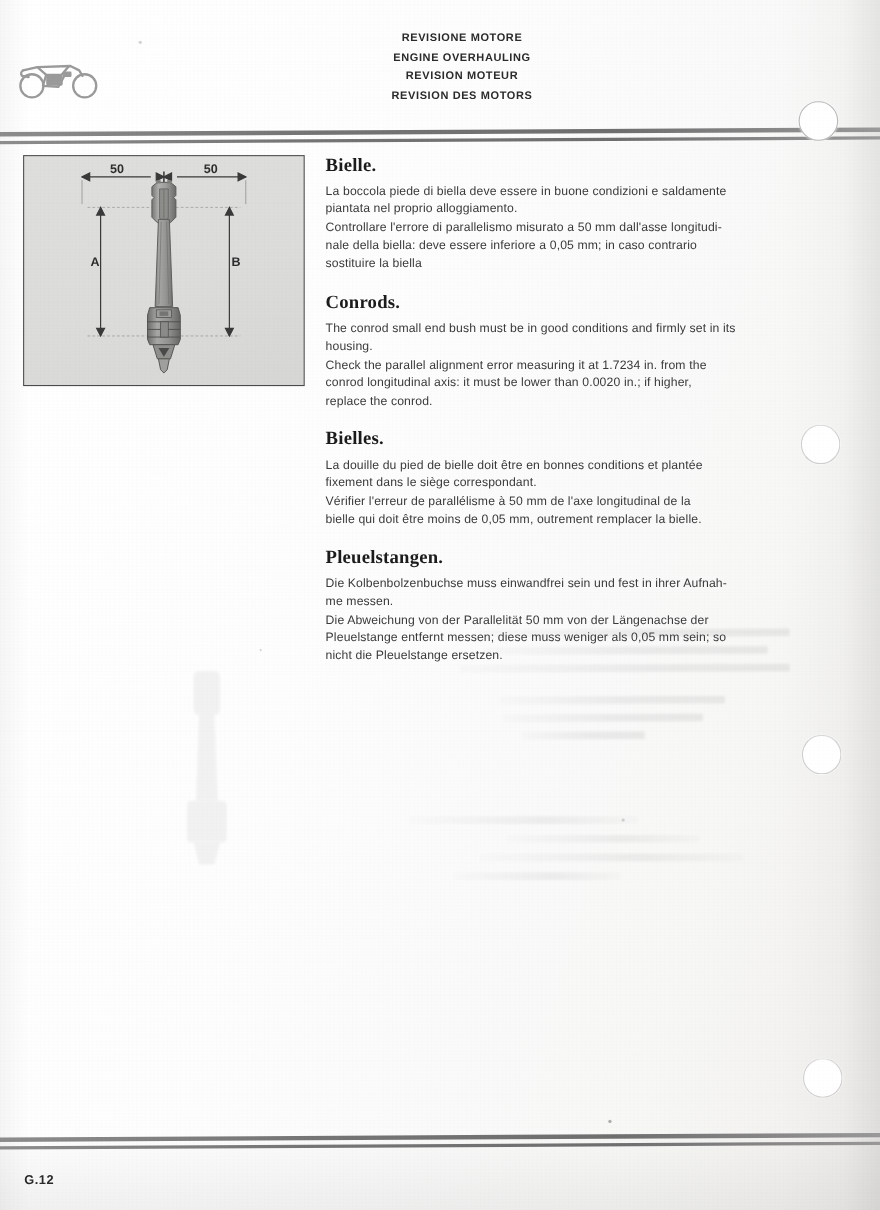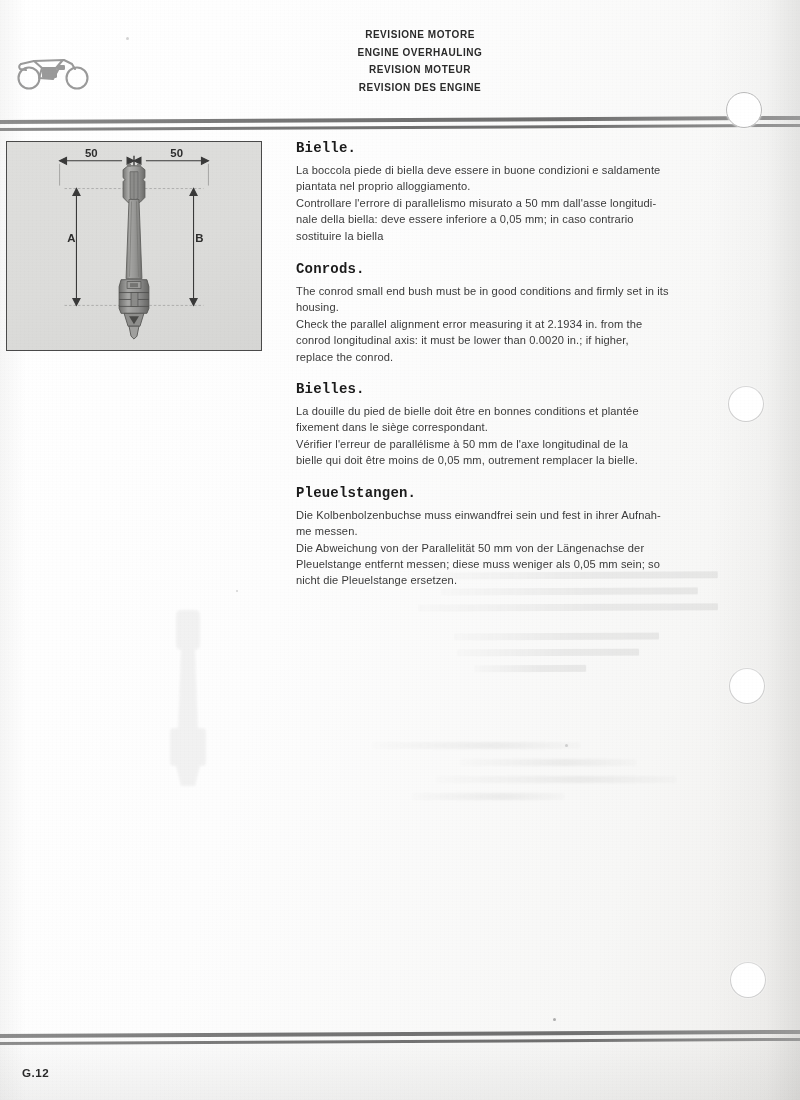--- a/index.html
+++ b/index.html
@@ -99,44 +99,44 @@
     box-shadow: 0 0 2px rgba(255,255,255,0.9);
   }
   #punch-1 { left: 726px; top: 92px;  border-color: #b9b9b9; }
   #punch-2 { left: 728px; top: 386px; }
   #punch-3 { left: 729px; top: 668px; }
   #punch-4 { left: 730px; top: 962px; }
 
   
   #figure-box {
     position: absolute;
-    left: 6px;
+    left: 21px;
     top: 141px;
     width: 256px;
     height: 210px;
     background: linear-gradient(160deg, #dededc 0%, #dcdcda 55%, #d6d6d4 100%);
     border: 1.5px solid #4a4a4a;
     box-sizing: border-box;
   }
   #figure-svg { display: block; width: 100%; height: 100%; }
 
   
   #text-column {
     position: absolute;
     left: 296px;
     top: 140px;
     width: 412px;
   }
   .sec-heading {
-    font-size: 14px;
+    font-size: 17px;
     font-weight: bold;
     color: #1c1c1c;
     letter-spacing: 0.18px;
     margin: 0 0 6px 0;
-    font-family: Liberation Mono, monospace;
+    font-family: Liberation Serif, serif;
   }
   .sec-body {
     font-size: 11.1px;
     line-height: 16.4px;
     color: #3a3a3a;
     margin: 0;
     text-align: justify;
     letter-spacing: 0.12px;
     font-family: "Liberation Sans", sans-serif;
   }
@@ -253,21 +253,21 @@
         <rect x="30" y="20" width="15" height="10" rx="1.6"></rect>
         <rect x="45" y="17" width="8" height="5" rx="1.2"></rect>
       </g>
     </svg>
   </div>
 
   <div id="header-titles">
     <div class="hline">REVISIONE MOTORE</div>
     <div class="hline">ENGINE OVERHAULING</div>
     <div class="hline">REVISION MOTEUR</div>
-    <div class="hline">REVISION DES ENGINE</div>
+    <div class="hline">REVISION DES MOTORS</div>
   </div>
 
   <div class="rule-pair" id="rule-top">
     <div class="r1"></div>
     <div class="r2"></div>
   </div>
 
   <div class="punch-hole" id="punch-1"></div>
   <div class="punch-hole" id="punch-2"></div>
   <div class="punch-hole" id="punch-3"></div>
@@ -381,21 +381,21 @@
         <span class="ln">nale della biella: deve essere inferiore a 0,05 mm; in caso contrario</span>
         <span class="ln">sostituire la biella</span>
       </div>
     </div>
 
     <div class="section" id="sec-conrods">
       <div class="sec-heading">Conrods.</div>
       <div class="sec-body">
         <span class="ln">The conrod small end bush must be in good conditions and firmly set in its</span>
         <span class="ln">housing.</span>
-        <span class="ln">Check the parallel alignment error measuring it at 2.1934 in. from the</span>
+        <span class="ln">Check the parallel alignment error measuring it at 1.7234 in. from the</span>
         <span class="ln">conrod longitudinal axis: it must be lower than 0.0020 in.; if higher,</span>
         <span class="ln">replace the conrod.</span>
       </div>
     </div>
 
     <div class="section" id="sec-bielles">
       <div class="sec-heading">Bielles.</div>
       <div class="sec-body">
         <span class="ln">La douille du pied de bielle doit être en bonnes conditions et plantée</span>
         <span class="ln">fixement dans le siège correspondant.</span>

